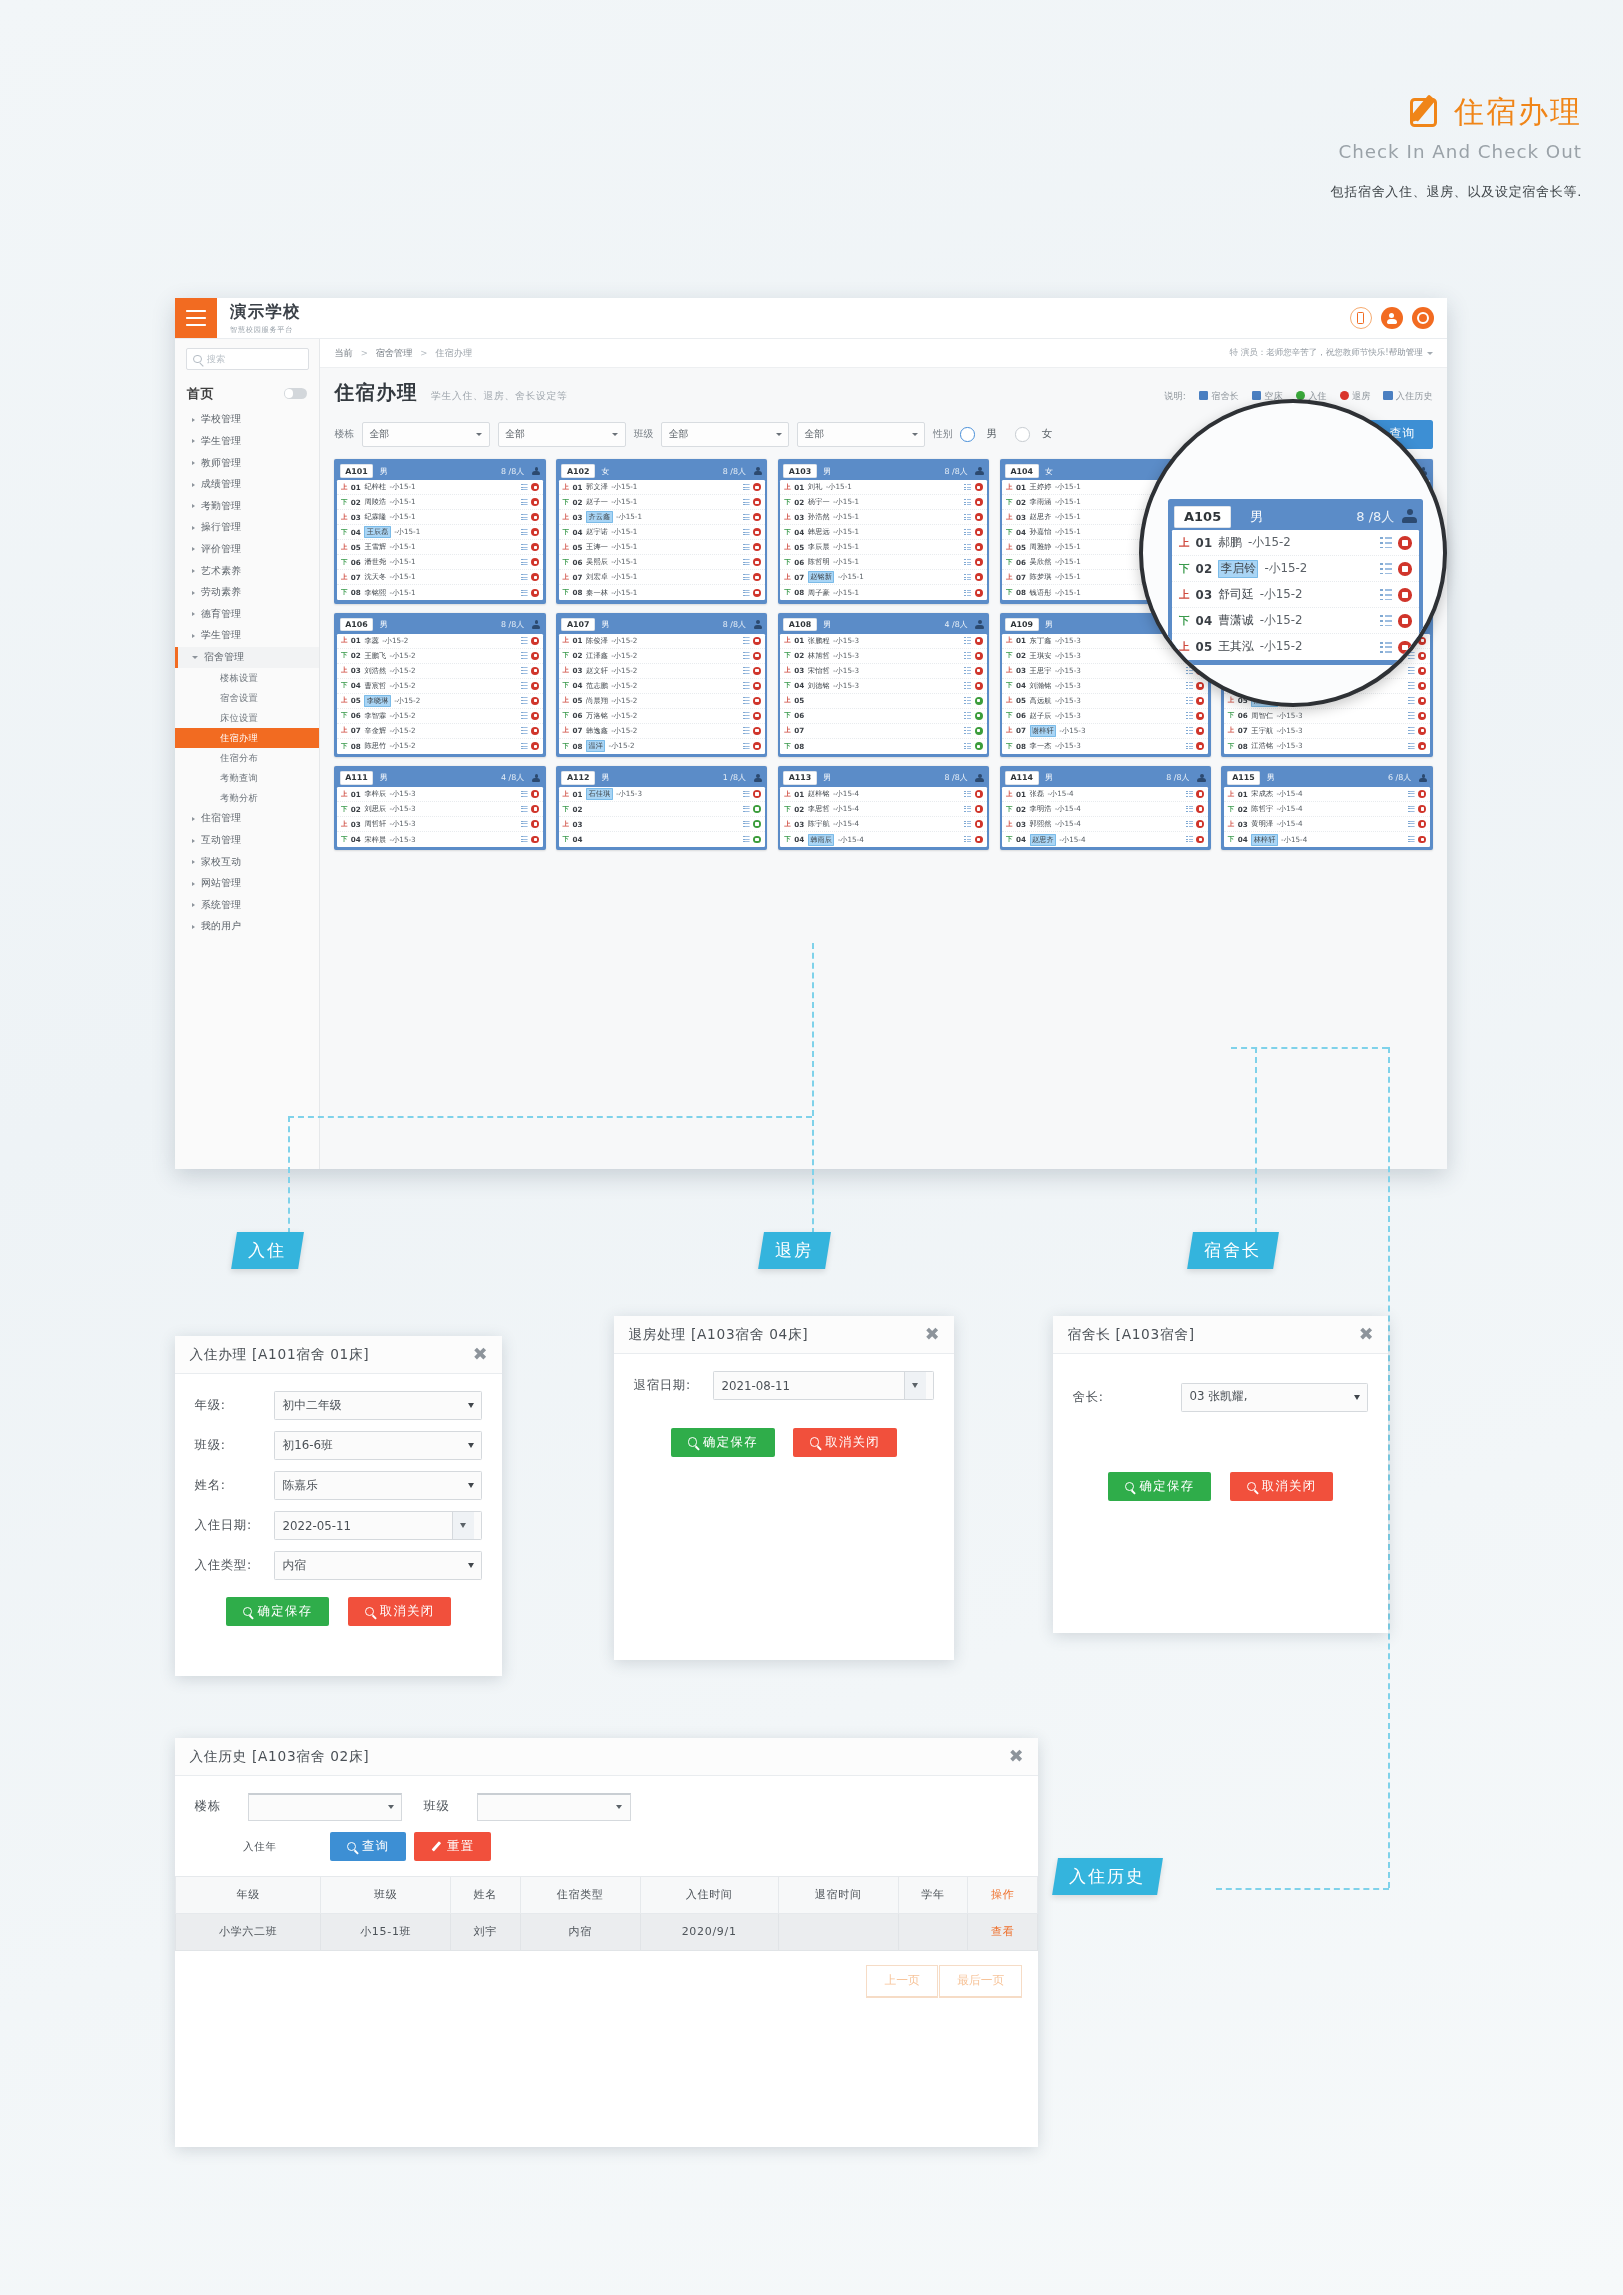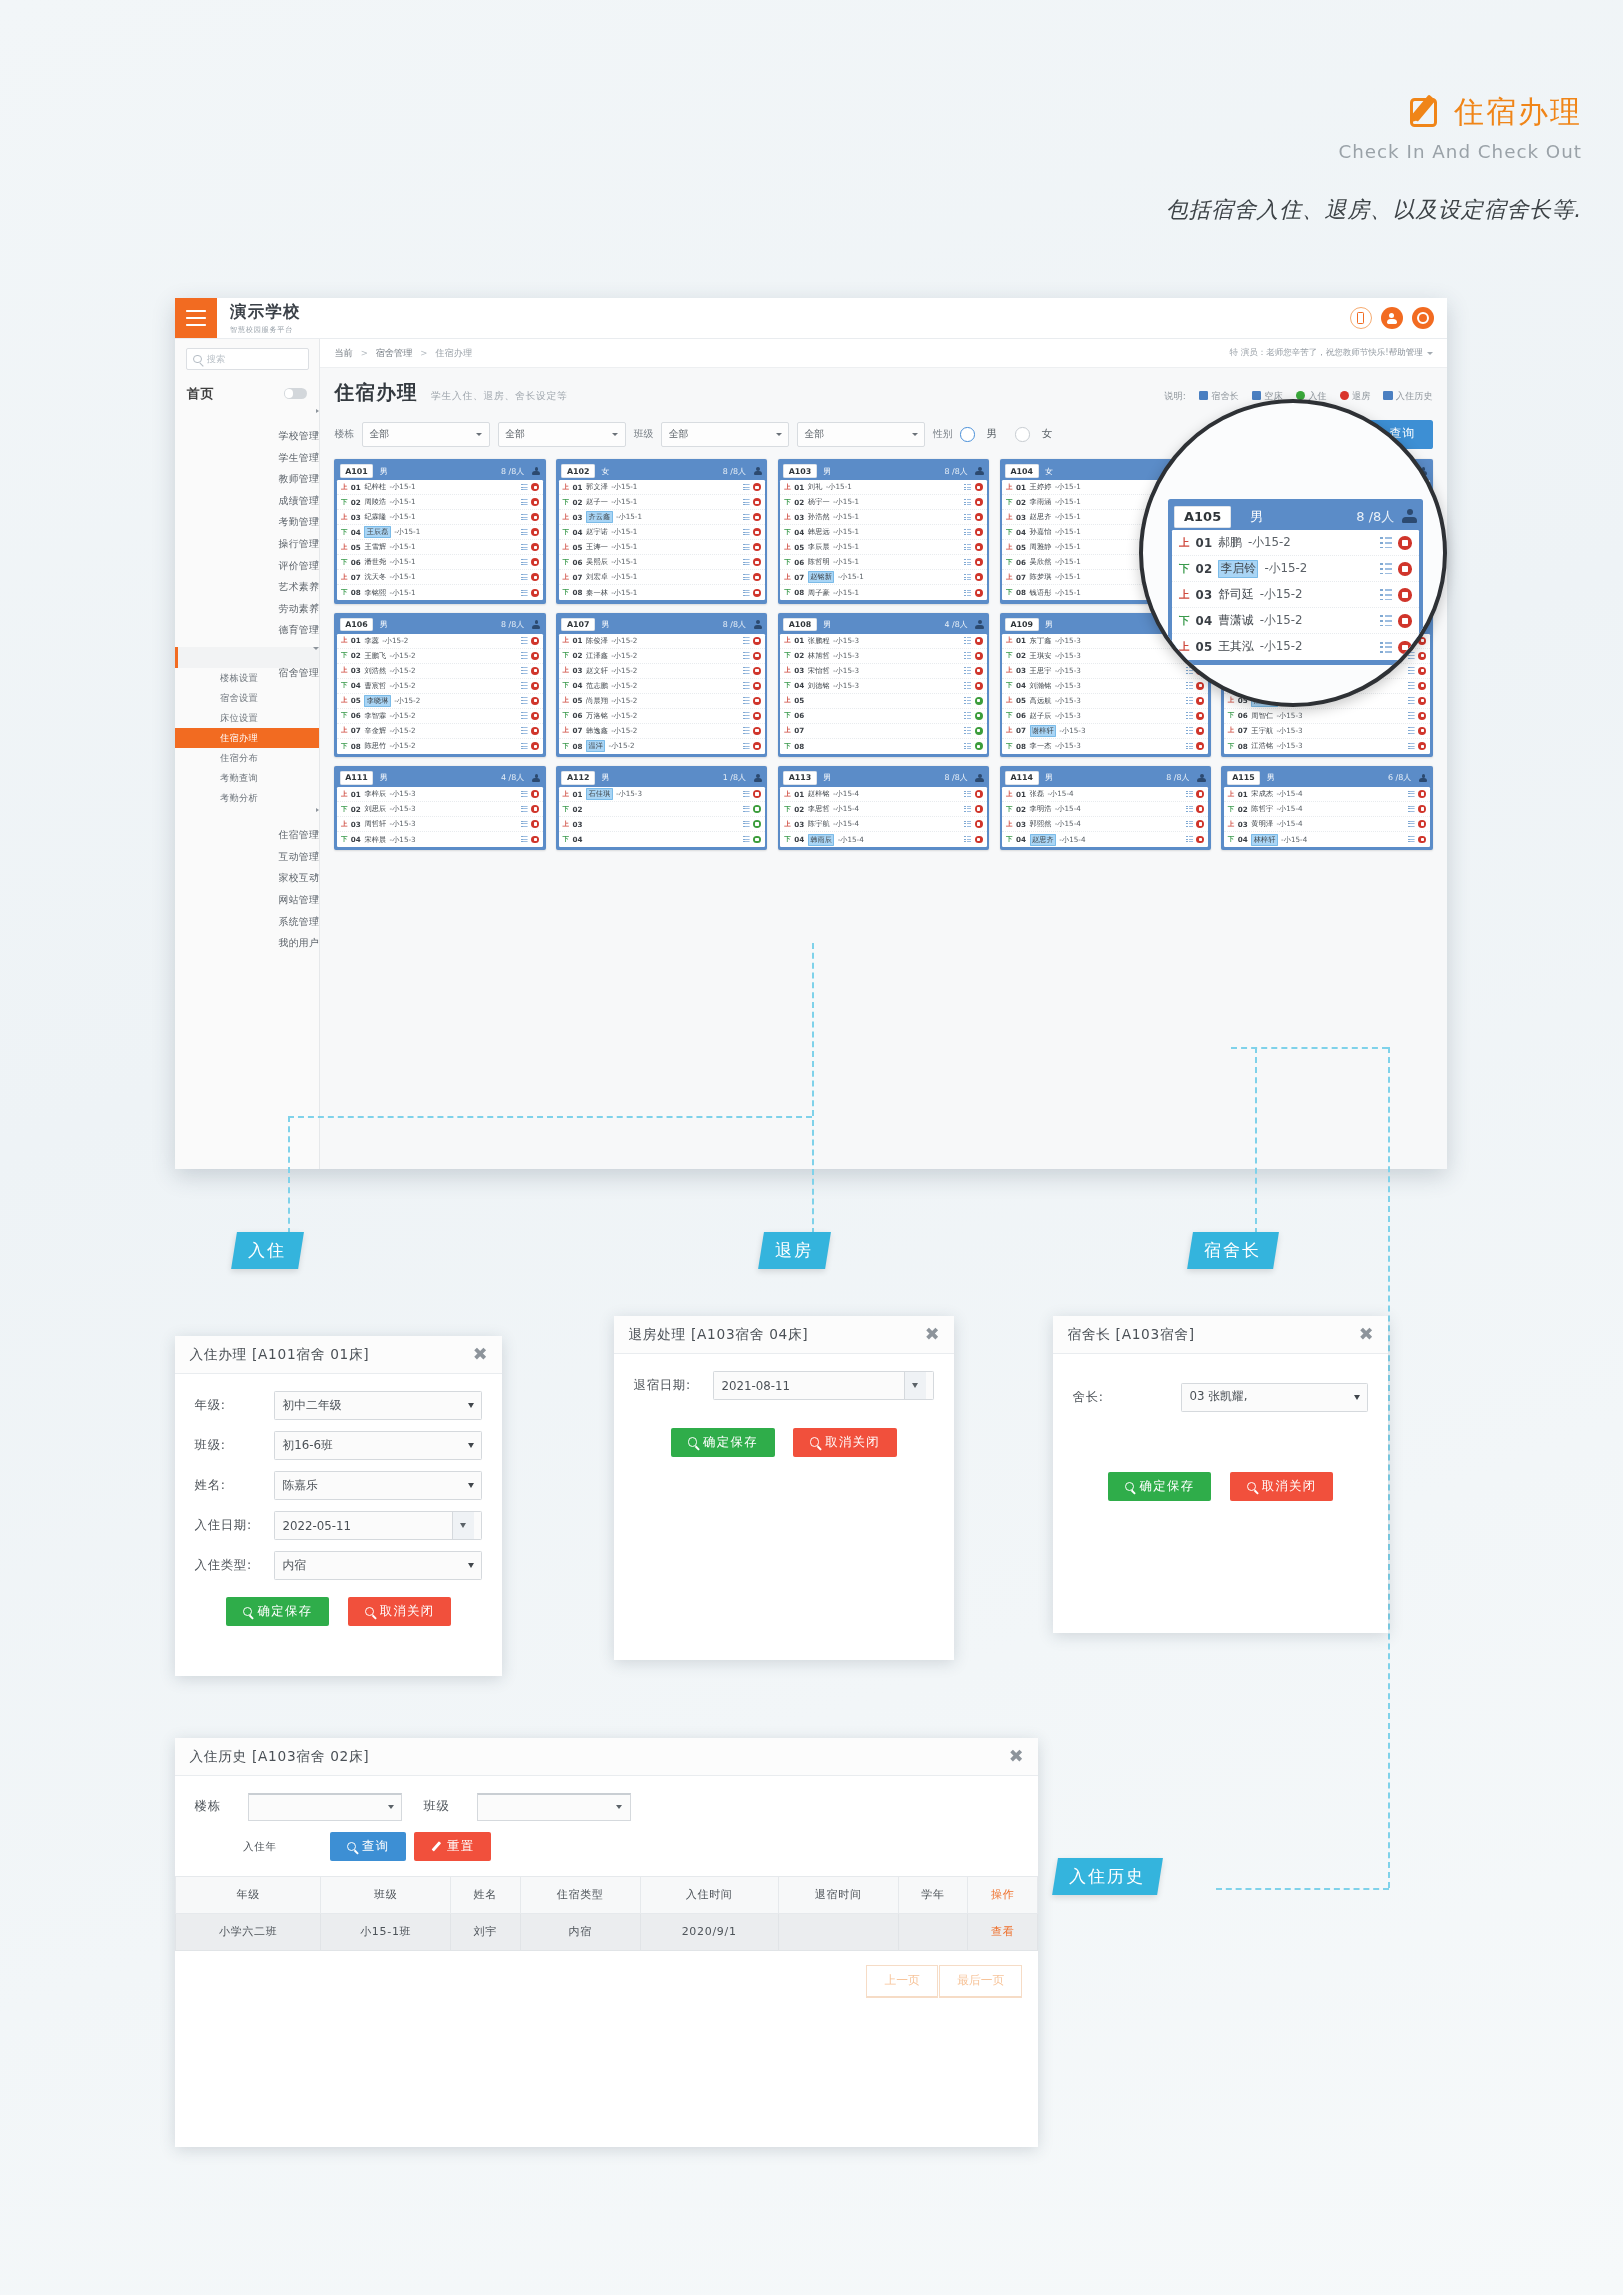--- a/index.html
+++ b/index.html
@@ -9,21 +9,21 @@
     background: linear-gradient(160deg, #f2f6f8 0%, #eef3f6 40%, #f6f9fa 100%);
     position: relative;
     overflow: hidden;
   }
 
   
   .page-head { position: absolute; right: 41px; top: 92px; text-align: right; }
   .page-head .title-row { display: flex; align-items: center; justify-content: flex-end; gap: 11.8px; }
   .page-head .cn-title { font-size: 30px; color: #f08518; letter-spacing: 2px; font-weight: 500; }
   .page-head .en-title { font-size: 18.3px; color: #9aa2a8; margin-top: 7.9px; letter-spacing: 1px; }
-  .page-head .desc { font-size: 22px; color: #3d4347; margin-top: 33px; letter-spacing: 0.7px; font-style: italic; }
+  .page-head .desc { font-size: 13px; color: #3d4347; margin-top: 21px; letter-spacing: 0.7px; }
   .pencil-icon { width: 34px; height: 34px; position: relative; }
   .pencil-icon .sq { position: absolute; left: 1.3px; top: 2.6px; width: 27.5px; height: 29px; border: 3.3px solid #f08518; border-radius: 4.6px; }
   .pencil-icon .pen { position: absolute; left: 11px; top: -1.3px; width: 8.5px; height: 27.5px; background: #f08518; transform: rotate(40deg); border-radius: 1.3px; }
   .pencil-icon .pen::after { content:''; position:absolute; bottom:-5.9px; left:0; width:0;height:0; border-left:4.3px solid transparent; border-right:4.3px solid transparent; border-top:6.5px solid #f08518; }
 
   
   .app-window {
     position: absolute; left: 175px; top: 298px; width: 1272px; height: 871px;
     background: #fff; box-shadow: 0 6.5px 22px rgba(40,60,80,.20);
   }
@@ -52,21 +52,21 @@
   
   .sidebar { width: 145px; background: #fafafa; border-right: 0.7px solid #e6e8ea; padding-top: 9.2px; flex-shrink: 0; }
   .side-search { margin: 0 10.5px 9.2px; height: 22px; border: 0.7px solid #dcdfe3; background:#fff; border-radius: 2px; display:flex; align-items:center; padding: 0 6.5px; gap: 5.2px; }
   .mag { width: 8.5px; height: 8.5px; border: 1.3px solid #b4bcc4; border-radius: 50%; position: relative; flex-shrink: 0; }
   .mag::after { content:''; position:absolute; right:-3.3px; bottom:-2.6px; width:4.6px; height:1.3px; background:#b4bcc4; transform: rotate(45deg); }
   .side-search span { font-size: 9.2px; color: #b8bfc6; }
   .side-home { display:flex; align-items:center; justify-content:space-between; padding: 5.2px 11.8px 6.5px; }
   .side-home .hm { font-size: 13px; color:#404040; font-weight:700; letter-spacing:0.7px;}
   .toggle { width: 23.6px; height: 11px; border-radius: 5.9px; background: #d3d7db; position: relative; }
   .toggle::after { content:''; position:absolute; left:1.3px; top:1.3px; width:8.5px;height:8.5px;border-radius:50%;background:#fff;}
-  .menu-item { display:flex; align-items:flex-end; gap:17px; padding: 0 0 0 17px; height: 21.6px; font-size: 9.8px; color: #5c636a; letter-spacing: 0.3px; flex-direction: column; }
+  .menu-item { display:flex; align-items:center; gap:6px; padding: 0 0 0 17px; height: 21.6px; font-size: 9.8px; color: #5c636a; letter-spacing: 0.3px; }
   .menu-item .chev { width: 0;height:0; border-left: 3.9px solid #8d949b; border-top:2.9px solid transparent; border-bottom:2.9px solid transparent; flex-shrink:0;}
   .menu-item.open { background: #f2f3f4; }
   .menu-item.open .chev { border-left: 3.3px solid transparent; border-right: 3.3px solid transparent; border-top: 3.9px solid #8d949b; border-bottom: 0; }
   .menu-item.open::before { content:''; position:absolute; left:0; width:2.6px; height:21.6px; background:#f26b21; }
   .menu-wrap { position: relative; }
   .submenu-item { padding-left: 45px; height: 20px; display:flex; align-items:center; font-size:9.2px; color:#6d747b; letter-spacing:0.3px;}
   .submenu-item.active { background: #f26b21; color: #fff; }
 
   
   .main { flex: 1; display:flex; flex-direction: column; min-width: 0; }

